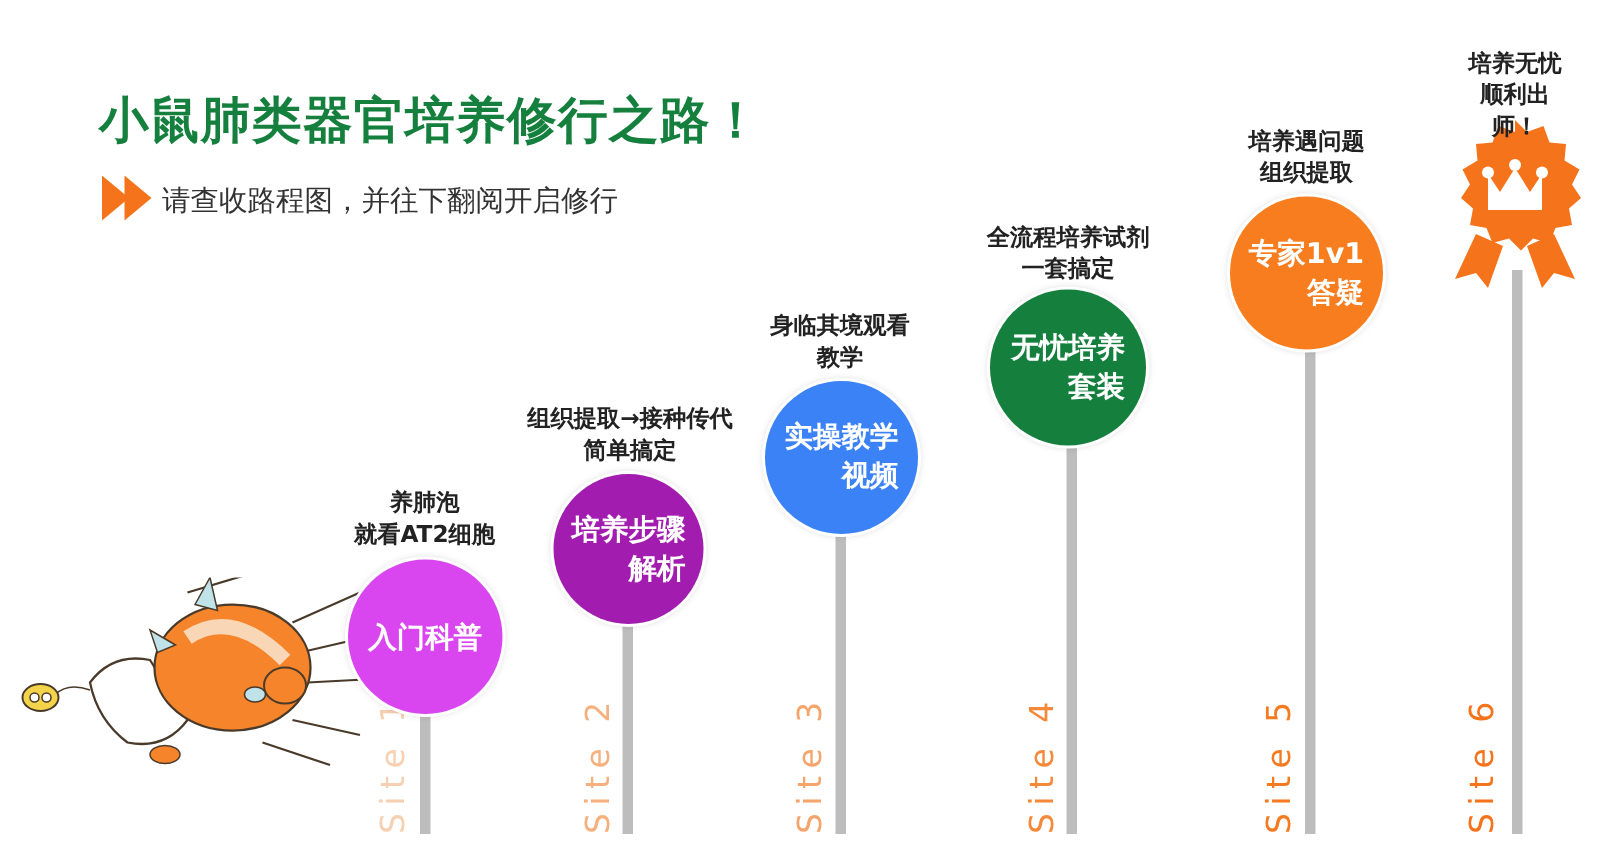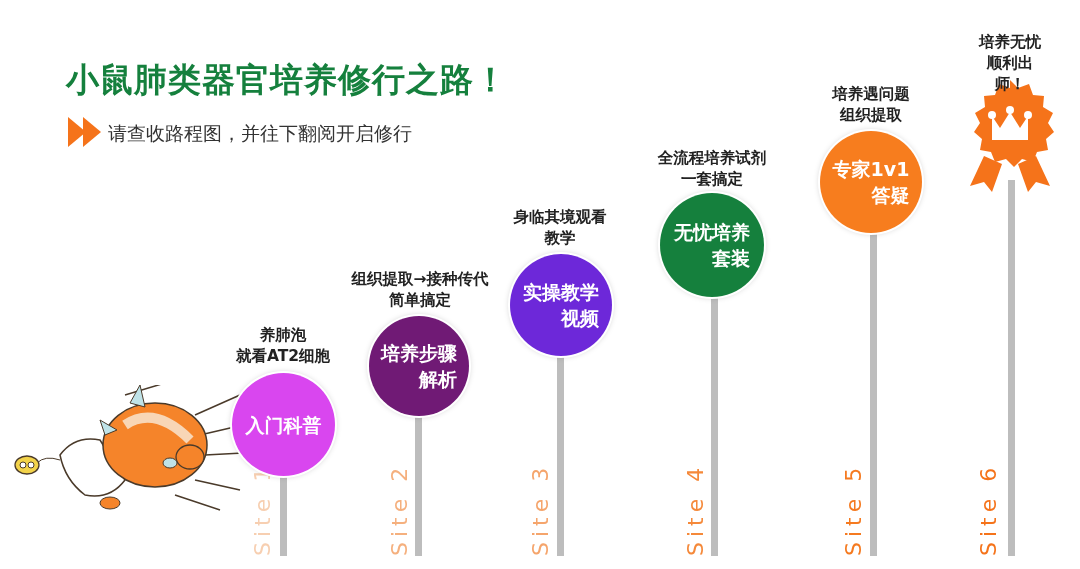--- a/index.html
+++ b/index.html
@@ -62,30 +62,30 @@
 <div class="pole" style="left:280px; top:470px;"></div>
 <div class="site" style="left:250px; top:556px; color:#f7cfb1;">Site 1</div>
 <div class="circle" style="left:232px; top:373px; width:103px; height:103px; background:#d946ef;">
   <span>入门科普</span>
 </div>
 <div class="caption" style="left:283px; top:325px;">养肺泡
 就看AT2细胞</div>
 
 <div class="pole" style="left:415px; top:414px;"></div>
 <div class="site" style="left:387px; top:556px; color:#f5b07e;">Site 2</div>
-<div class="circle" style="left:369px; top:316px; width:100px; height:100px; background:#701a75;">
+<div class="circle" style="left:369px; top:316px; width:100px; height:100px; background:#a21caf;">
   <span>培养步骤
 解析</span>
 </div>
 <div class="caption" style="left:420px; top:269px;">组织提取→接种传代
 简单搞定</div>
 
 <div class="pole" style="left:557px; top:354px;"></div>
 <div class="site" style="left:528px; top:556px; color:#f5a56c;">Site 3</div>
-<div class="circle" style="left:510px; top:254px; width:102px; height:102px; background:#6d28d9;">
+<div class="circle" style="left:510px; top:254px; width:102px; height:102px; background:#3b82f6;font-family:Liberation Mono, monospace;">
   <span>实操教学
 视频</span>
 </div>
 <div class="caption" style="left:560px; top:207px;">身临其境观看
 教学</div>
 
 <div class="pole" style="left:711px; top:294px;"></div>
 <div class="site" style="left:683px; top:556px; color:#f5893a;">Site 4</div>
 <div class="circle" style="left:660px; top:193px; width:104px; height:104px; background:#15803d;">
   <span>无忧培养

